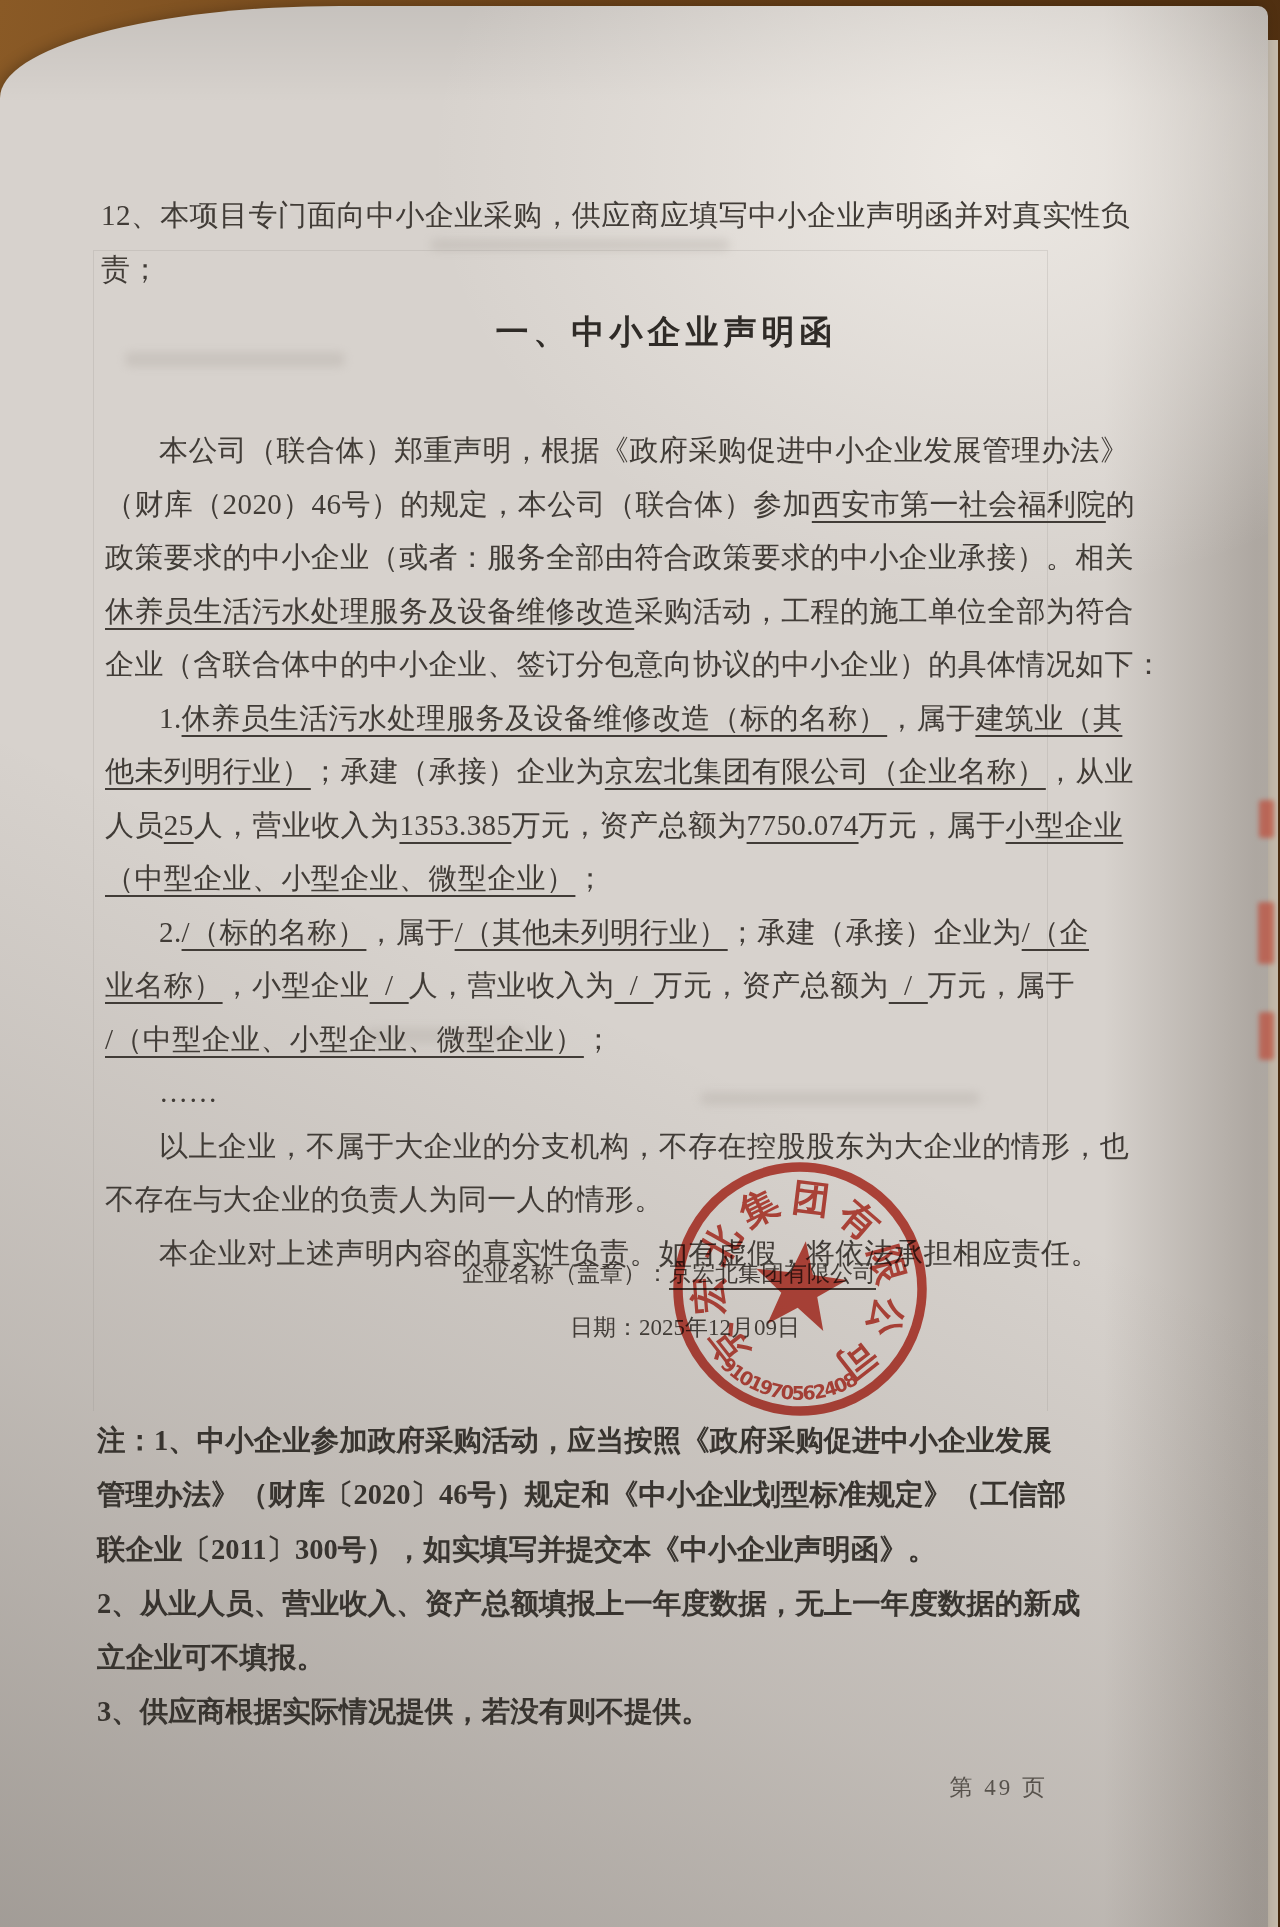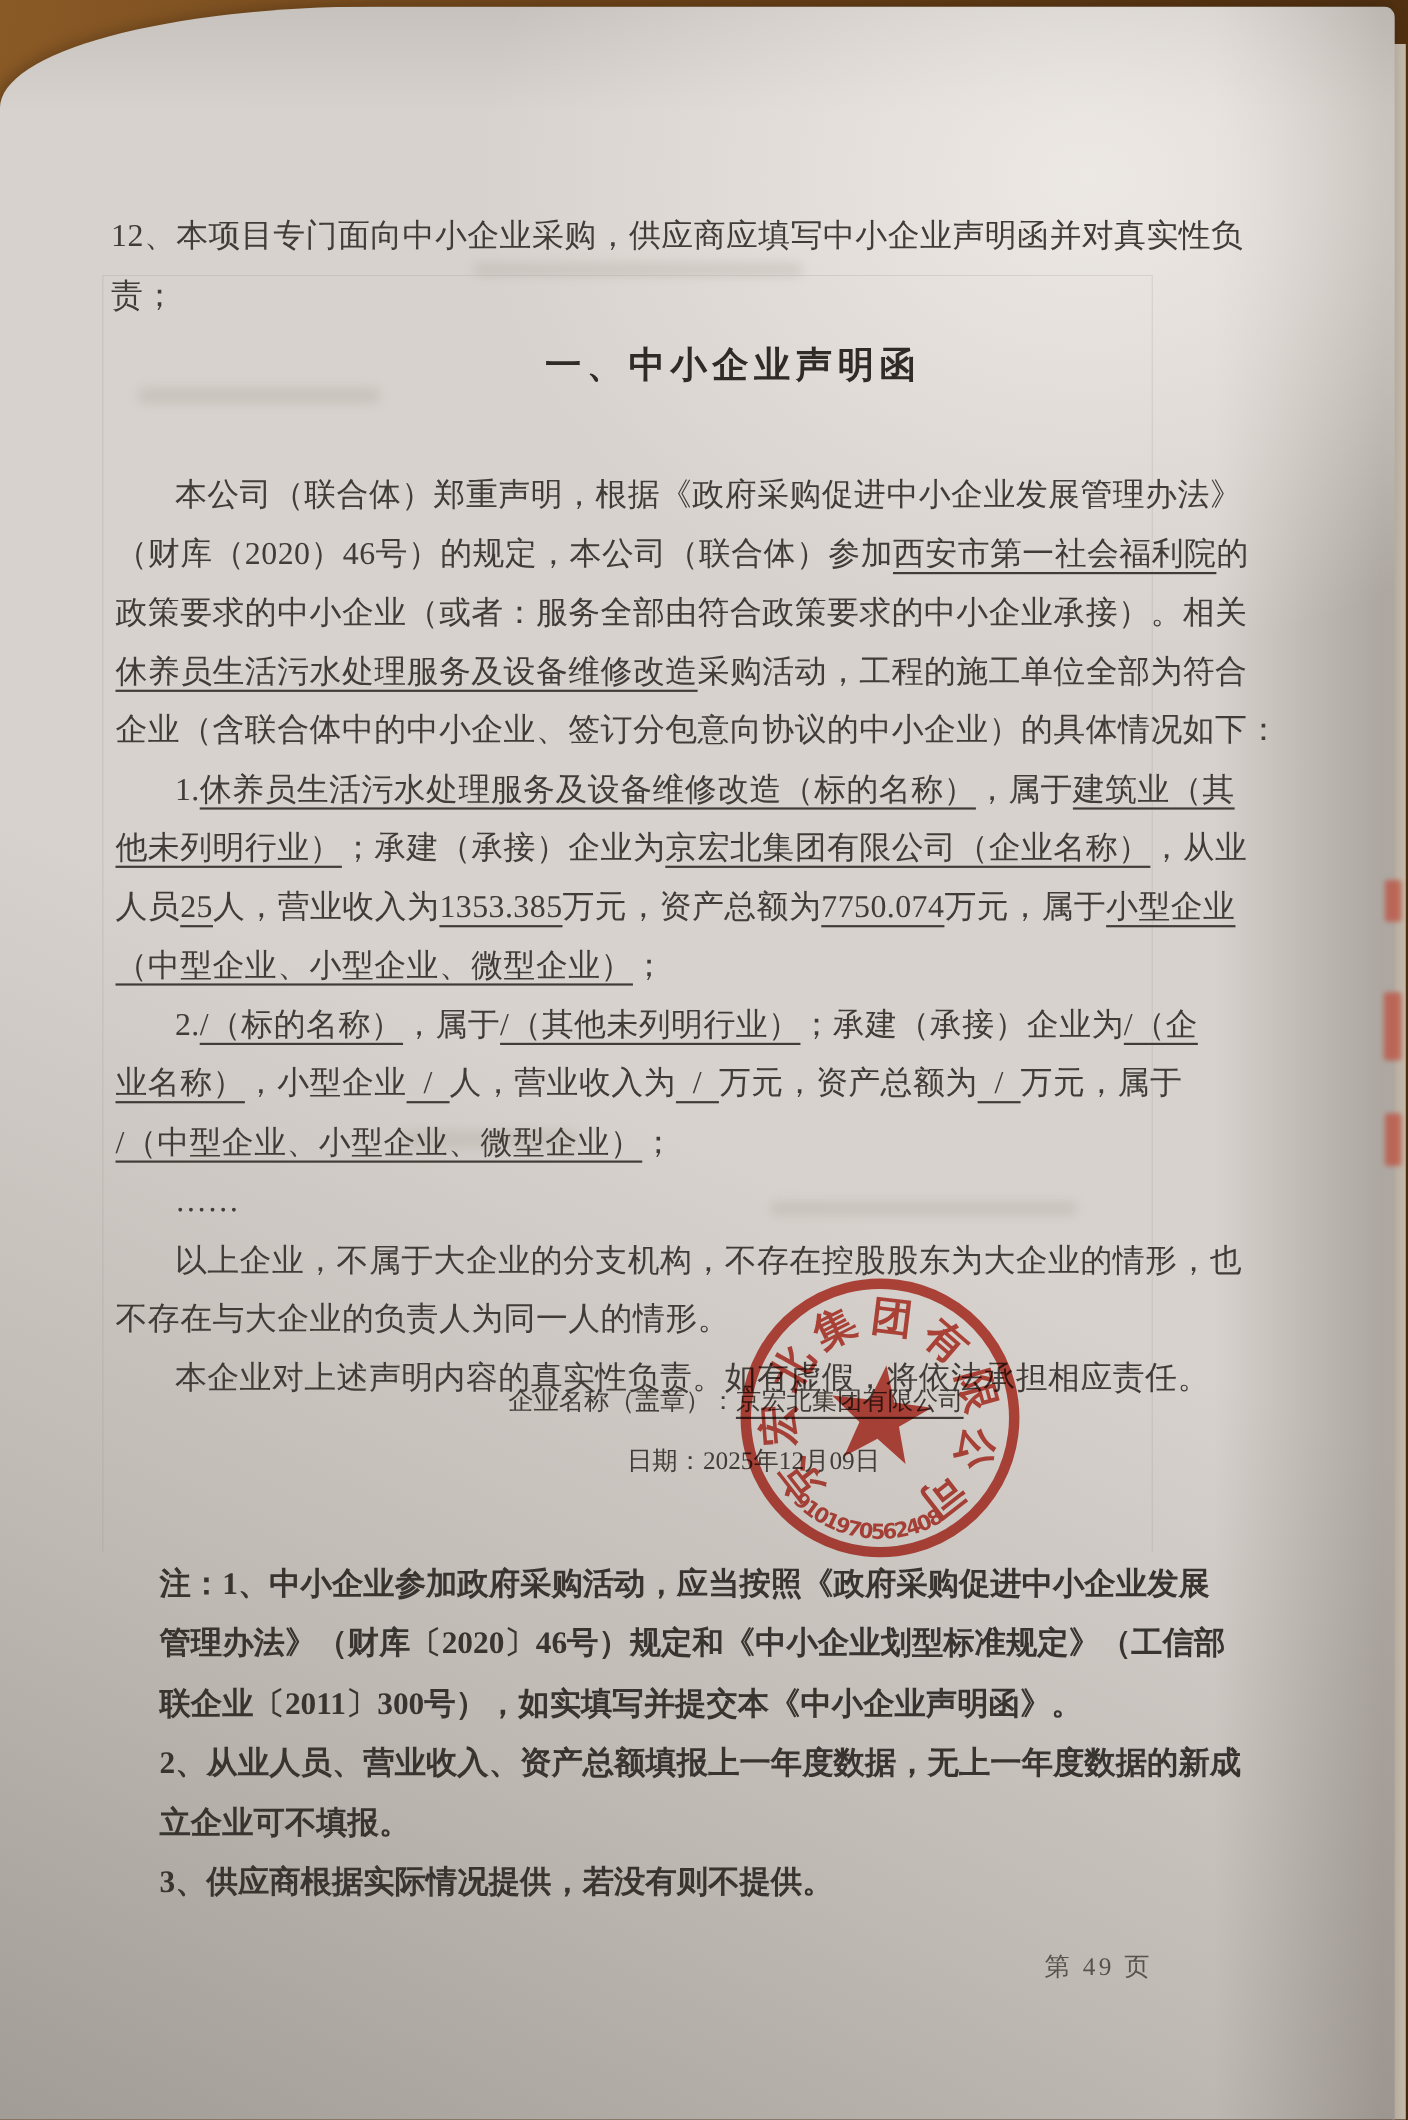--- a/index.html
+++ b/index.html
@@ -21,21 +21,21 @@
   .ghost{position:absolute;background:#a9a29b;opacity:.30;filter:blur(5px);border-radius:6px;}
   .red-bleed{position:absolute;background:#bf4431;filter:blur(2.5px);opacity:.65;border-radius:3px;}
   .txt{position:absolute;color:#413c37;font-size:29px;letter-spacing:.4px;}
   .line{height:53.5px;line-height:53.5px;white-space:pre;}
   .intro .line{height:54px;line-height:54px;}
   .u{text-decoration:underline;text-underline-offset:7px;text-decoration-thickness:1.8px;}
   .title{position:absolute;left:93px;top:310px;width:1147px;text-align:center;
     font-size:33px;font-weight:bold;color:#2f2b27;letter-spacing:5px;}
   .sig{position:absolute;font-size:23px;color:#413c37;white-space:pre;}
   .notes{position:absolute;left:97px;top:1414px;width:960px;font-size:28.5px;
-    font-weight:bold;color:#38342f;margin-left:48px;}
+    font-weight:bold;color:#38342f;}
   .notes .line{height:54.3px;line-height:54.3px;}
   .footer{position:absolute;left:93px;top:1772px;width:955px;text-align:right;
     font-size:23px;color:#57524c;letter-spacing:3px;}
   .stampwrap{position:absolute;left:655px;top:1143px;width:290px;height:292px;
     mix-blend-mode:multiply;filter:blur(.4px);opacity:.88;}
 </style>
 </head>
 <body>
 
 <div class="photo">

